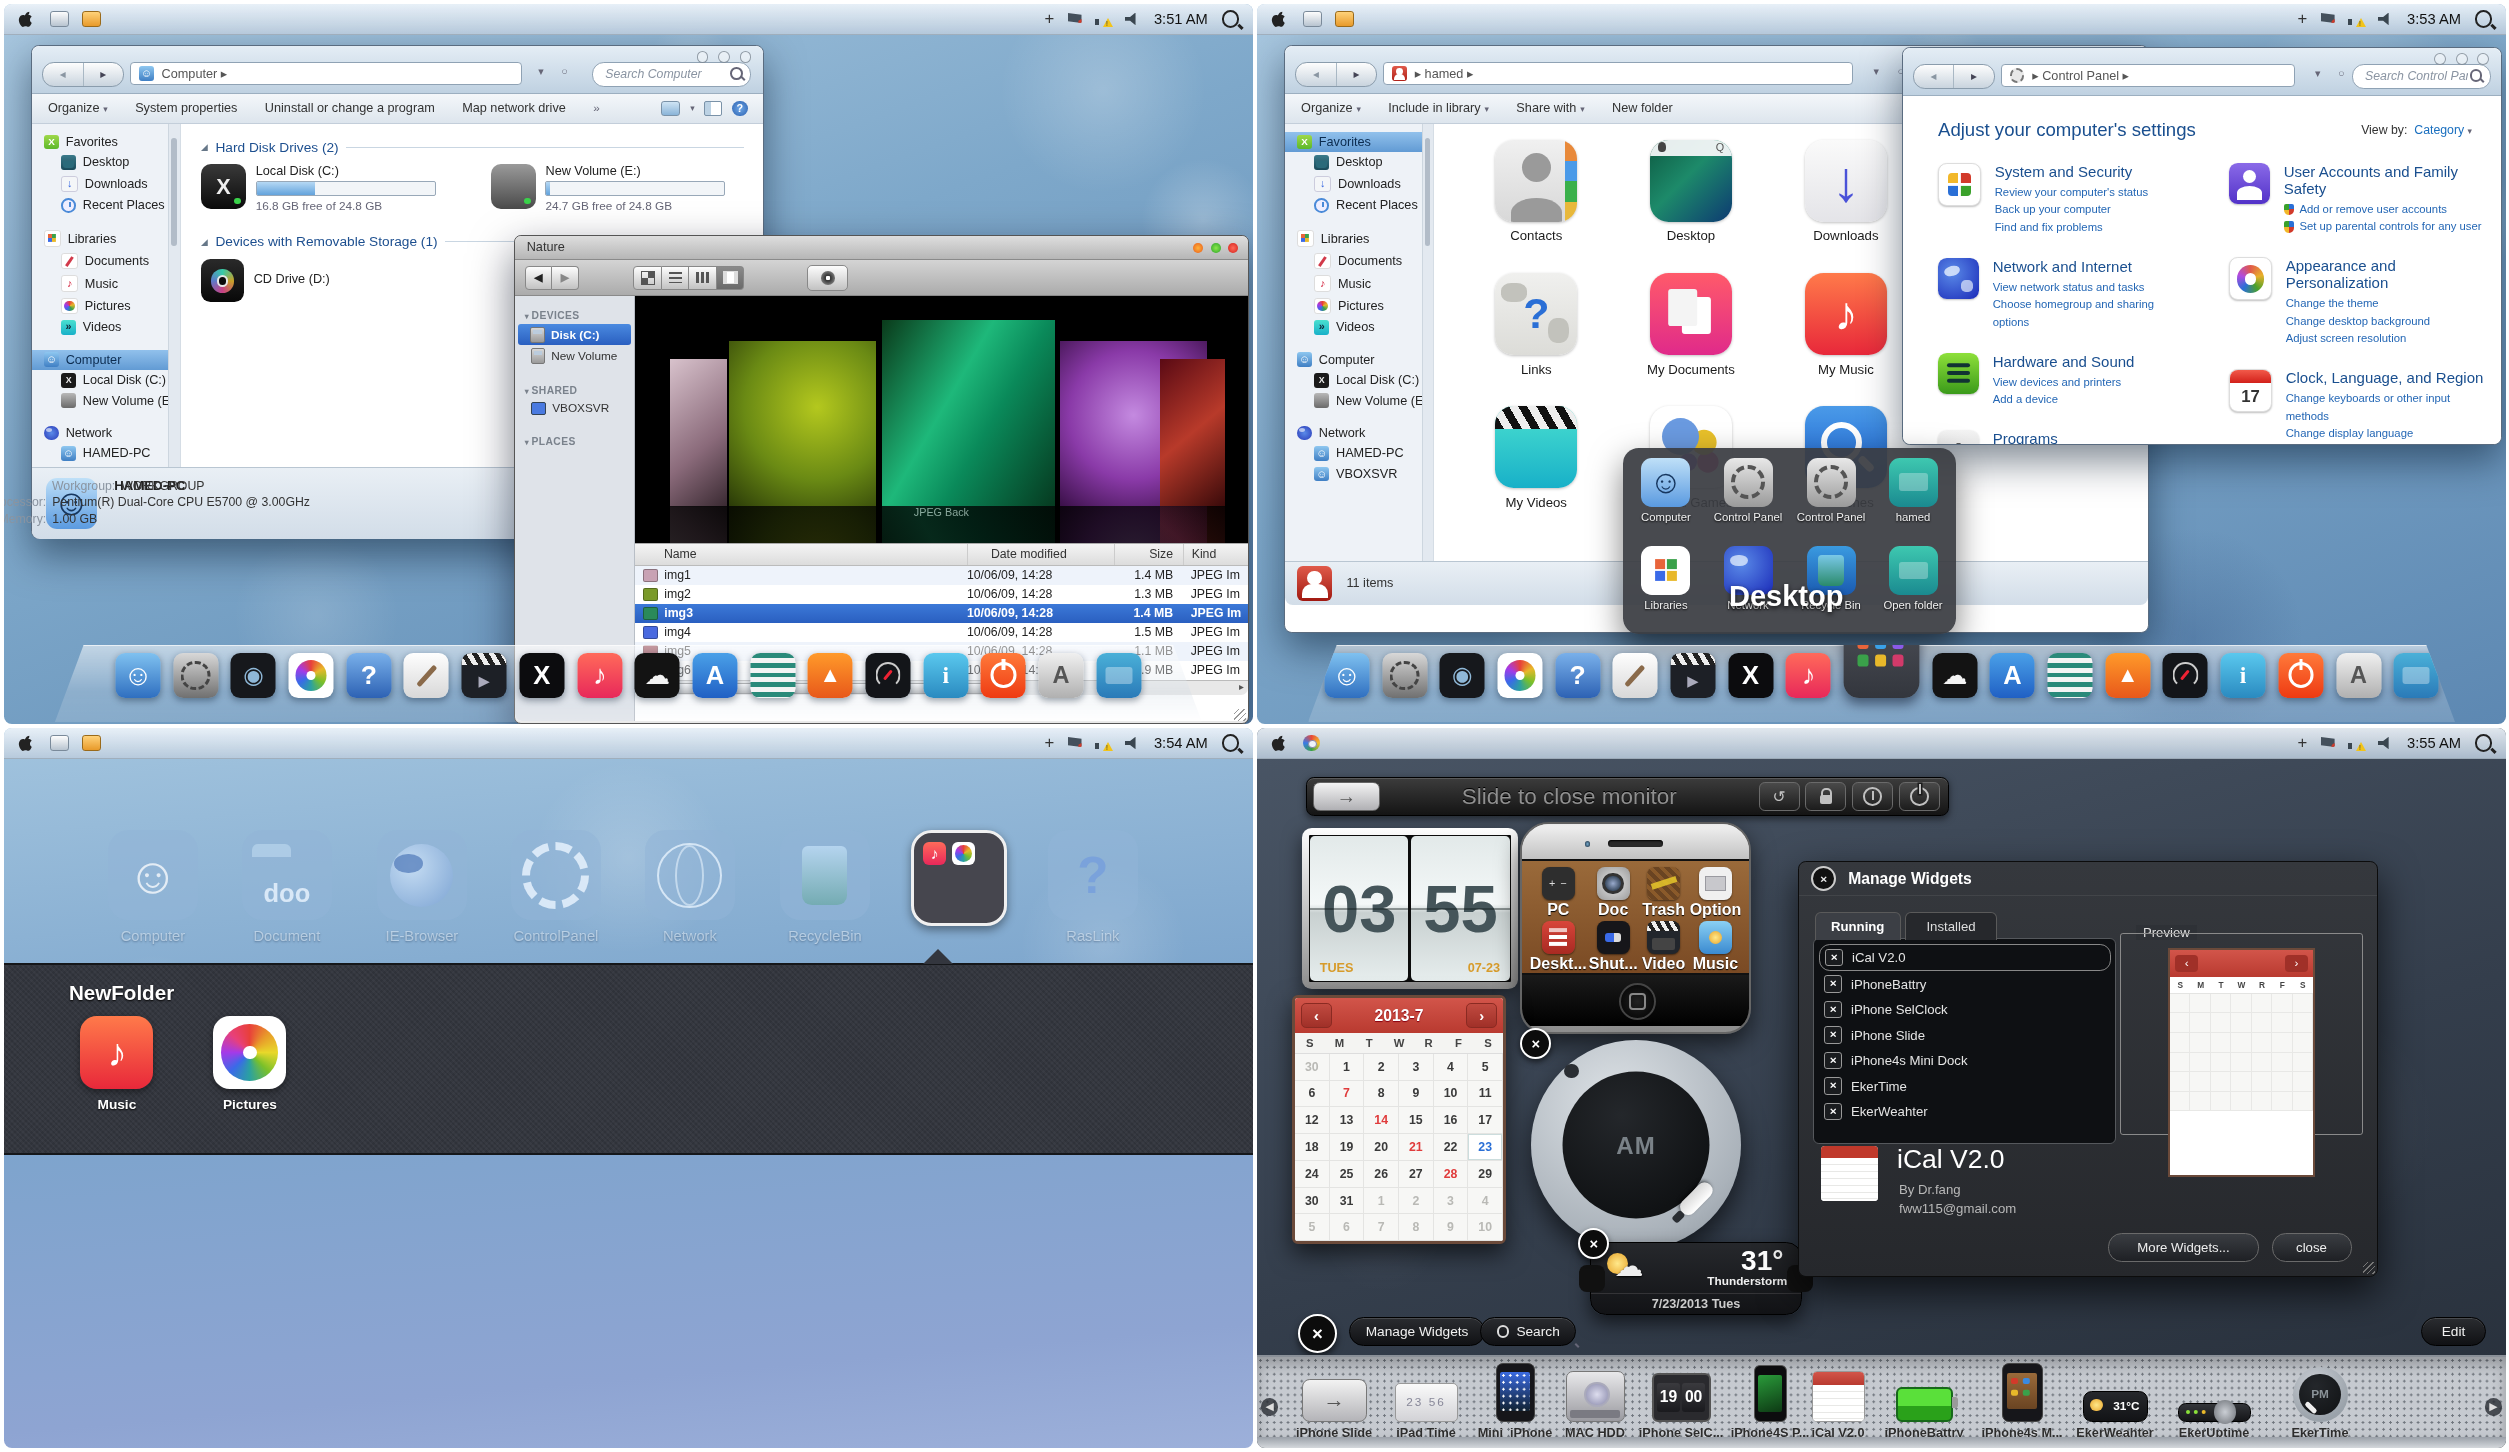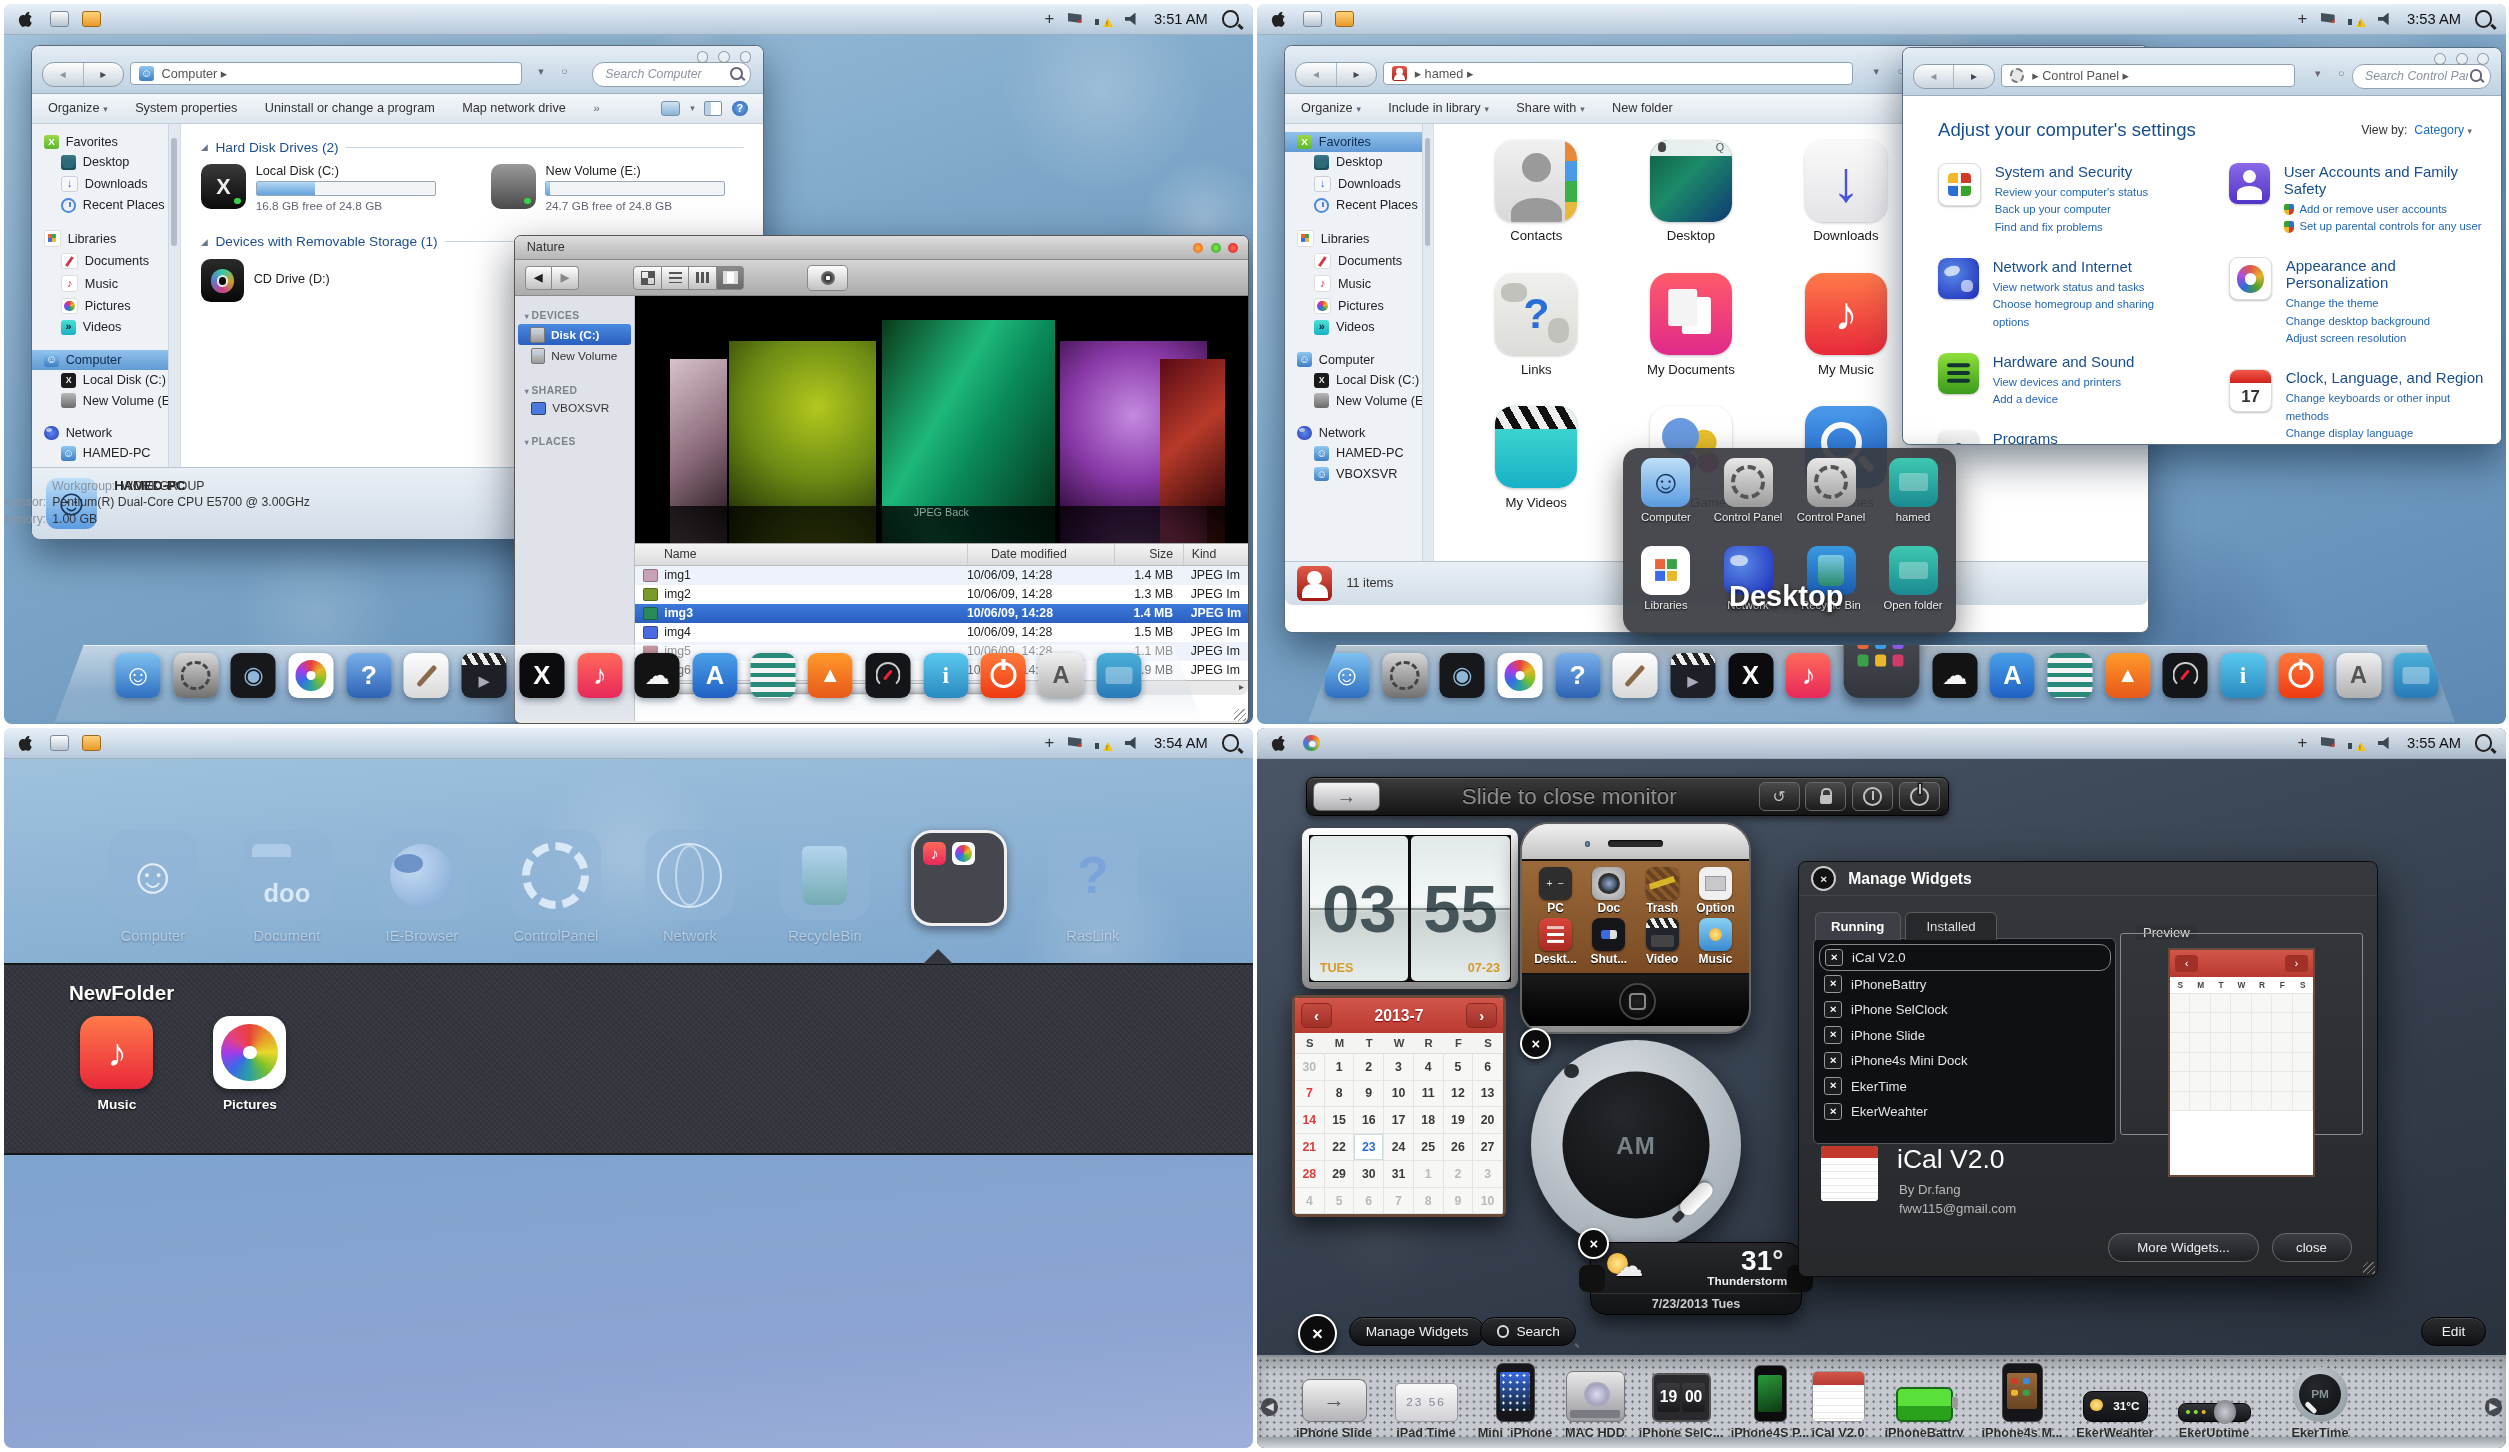--- a/index.html
+++ b/index.html
@@ -285,40 +285,40 @@
 .fday{position:absolute;left:9.8px;bottom:5.9px;font-size:12.7px;font-weight:bold;color:#d79b2a}
 .fdate{position:absolute;right:9.8px;bottom:5.9px;font-size:12.7px;font-weight:bold;color:#d79b2a}
 
 .phone{position:absolute;border-radius:29px 29px 25.5px 25.5px;background:linear-gradient(#ececec,#8e8e8e);border:2px solid #666;box-shadow:0 9.8px 23.5px rgba(0,0,0,.6);overflow:hidden;z-index:15}
 .ph-top{height:35px;position:relative;background:linear-gradient(#f2f2f2,#c2c2c2)}
 .ph-top::before{content:"";position:absolute;left:50%;top:15.7px;width:55px;height:6.9px;margin-left:-27.4px;border-radius:3.9px;background:#2a2a2a;box-shadow:inset 0 1px 2px #000}
 .ph-top::after{content:"";position:absolute;left:50%;top:16.7px;width:5.9px;height:5.9px;margin-left:-51px;border-radius:50%;background:radial-gradient(#7ac,#123)}
 .ph-scr{height:116px;background:linear-gradient(#9a6a3a,#7a4a24);position:relative;border-top:2.9px solid #111;border-bottom:2.9px solid #111;padding:5.9px 7.8px;box-sizing:border-box;display:grid;grid-template-columns:repeat(4,1fr);gap:2px}
 .pa{text-align:center}
 .pa .pic{width:33px;height:33px;border-radius:7.8px;margin:0 auto;position:relative;display:flex;align-items:center;justify-content:center;box-shadow:0 1px 2px rgba(0,0,0,.5)}
-.pa .plbl{font-size:12px;font-weight:bold;color:#fff;text-shadow:0 1px 1px #000;margin-top:1px;white-space:nowrap}
+.pa .plbl{font-size:16px;font-weight:bold;color:#fff;text-shadow:0 1px 1px #000;margin-top:1px;white-space:nowrap}
 .p-pc{background:#2e2e2e;color:#ddd;font-size:10.8px;letter-spacing:1px}
 .p-doc{background:radial-gradient(#e8e8e8,#9a9a9a)}.p-doc::before{content:"";width:15.7px;height:15.7px;border-radius:50%;border:3.9px solid #333;background:radial-gradient(#9ac,#123)}
 .p-trash{background:repeating-linear-gradient(45deg,#8a5a2a 0 3.9px,#6a4422 3.9px 7.8px)}.p-trash::before{content:"";width:25.5px;height:5.9px;background:#e8c82a;transform:rotate(-18deg);opacity:.85}
 .p-opt{background:#f0f0f0}.p-opt::before{content:"";width:19.6px;height:12.7px;background:#c8c8cc;border:1px solid #9a9aa0}
 .p-desk{background:linear-grad ient(#d8453a,#a82a22);background:linear-gradient(#d8453a,#a82a22)}.p-desk::before{content:"";width:17.6px;height:3.9px;background:#fff;box-shadow:0 6.9px 0 #fff,0 -6.9px 0 rgba(255,255,255,.7)}
 .p-shut{background:#16161a}.p-shut::before{content:"";width:15.7px;height:8.8px;border-radius:2.9px;background:linear-gradient(90deg,#3a6ae8 0 55%,#ddd 55%)}
 .p-vid{background:#22262c;overflow:hidden}.p-vid::before{content:"";position:absolute;top:0;left:0;right:0;height:9.8px;background:repeating-linear-gradient(60deg,#eee 0 3.9px,#222 3.9px 7.8px)}.p-vid::after{content:"";position:absolute;bottom:3.9px;left:4.9px;right:4.9px;height:11.8px;background:#444;border-radius:2px}
 .p-mus{background:linear-gradient(#8ad0f4,#3a8ad0)}.p-mus::before{content:"";width:13.7px;height:13.7px;border-radius:50%;background:radial-gradient(#ffe88a,#e8a42a)}
 .ph-bot{height:51px;position:relative;background:linear-gradient(#1a1a1a,#000)}
 .ph-bot::before{content:"";position:absolute;left:50%;top:7.8px;width:33px;height:33px;margin-left:-16.7px;border-radius:50%;background:radial-gradient(#222,#000);border:2px solid #444}
 .ph-bot::after{content:"";position:absolute;left:50%;top:17.6px;width:13.7px;height:13.7px;margin-left:-6.9px;border-radius:3.9px;border:2px solid #888}
 
 .calw{position:absolute;border:3.9px solid #6b4a3a;border-radius:5.9px;background:#fff;box-shadow:0 9.8px 23.5px rgba(0,0,0,.6);z-index:15;overflow:hidden}
 .cal-h{height:35px;background:linear-gradient(#d2554a,#b93a30);display:flex;align-items:center;justify-content:space-between;padding:0 5.9px}
 .cal-nav{width:29px;height:23.5px;border-radius:4.9px;background:linear-gradient(#c14a40,#a03028);border:1px solid #8a2a22;color:#fff;font-size:14.7px;font-weight:bold;display:flex;align-items:center;justify-content:center}
 .cal-t{color:#fff;font-size:15.7px;font-weight:bold;text-shadow:0 1px 1px #801}
 .cal-days{display:grid;grid-template-columns:repeat(7,1fr);background:#f4f4f2;border-bottom:1px solid #ddd}
 .cal-days b{font-size:11.3px;color:#444;text-align:center;padding:3.9px 0}
-.cal-grid{display:grid;grid-template-columns:repeat(7,1fr)}
+.cal-grid{display:grid;grid-template-columns:repeat(6,1fr)}
 .cal-c{font-size:12.3px;font-weight:bold;color:#3a3a3a;text-align:center;padding:5.9px 0;background:#f7f7f5;border-right:1px solid #e4e4e2;border-bottom:1px solid #e4e4e2}
 .cal-c.sun{color:#e03c3c}.cal-c.mut{color:#b9b9b5}.cal-c.tod{background:#fff;color:#2a6fd6;box-shadow:inset 0 0 0 1px #cdd}
 
 .dial{position:absolute;border-radius:50%;background:radial-gradient(circle at 40% 30%,#dde2e6,#aab2ba 70%,#8a929a);box-shadow:0 11.8px 25.5px rgba(0,0,0,.6);z-index:15}
 .dial::before{content:"";position:absolute;left:33px;top:23.5px;width:14.7px;height:14.7px;border-radius:50%;background:#2a2e33}
 .dial-in{position:absolute;left:50%;top:50%;width:70%;height:70%;transform:translate(-50%,-50%);border-radius:50%;background:radial-gradient(circle at 40% 30%,#24272b,#101214 75%);display:flex;align-items:center;justify-content:center}
 .dial-in b{color:#7a8288;font-size:24px;letter-spacing:1px}
 .knob{position:absolute;right:25.5px;bottom:43px;width:39px;height:15.7px;border-radius:7.8px;background:linear-gradient(#fff,#d8d8d8);transform:rotate(135deg);box-shadow:0 2px 3.9px rgba(0,0,0,.6)}
 .knob::after{content:"";position:absolute;right:-11.8px;top:3.9px;width:11.8px;height:7.8px;background:#2a2e33;border-radius:2.9px}
 .wclose{position:absolute;width:27.4px;height:27.4px;border-radius:50%;background:#0c0c0c;border:2.5px solid #fff;color:#fff;font-size:14.7px;font-weight:bold;display:flex;align-items:center;justify-content:center;box-shadow:0 2.9px 5.9px rgba(0,0,0,.6);z-index:22}

